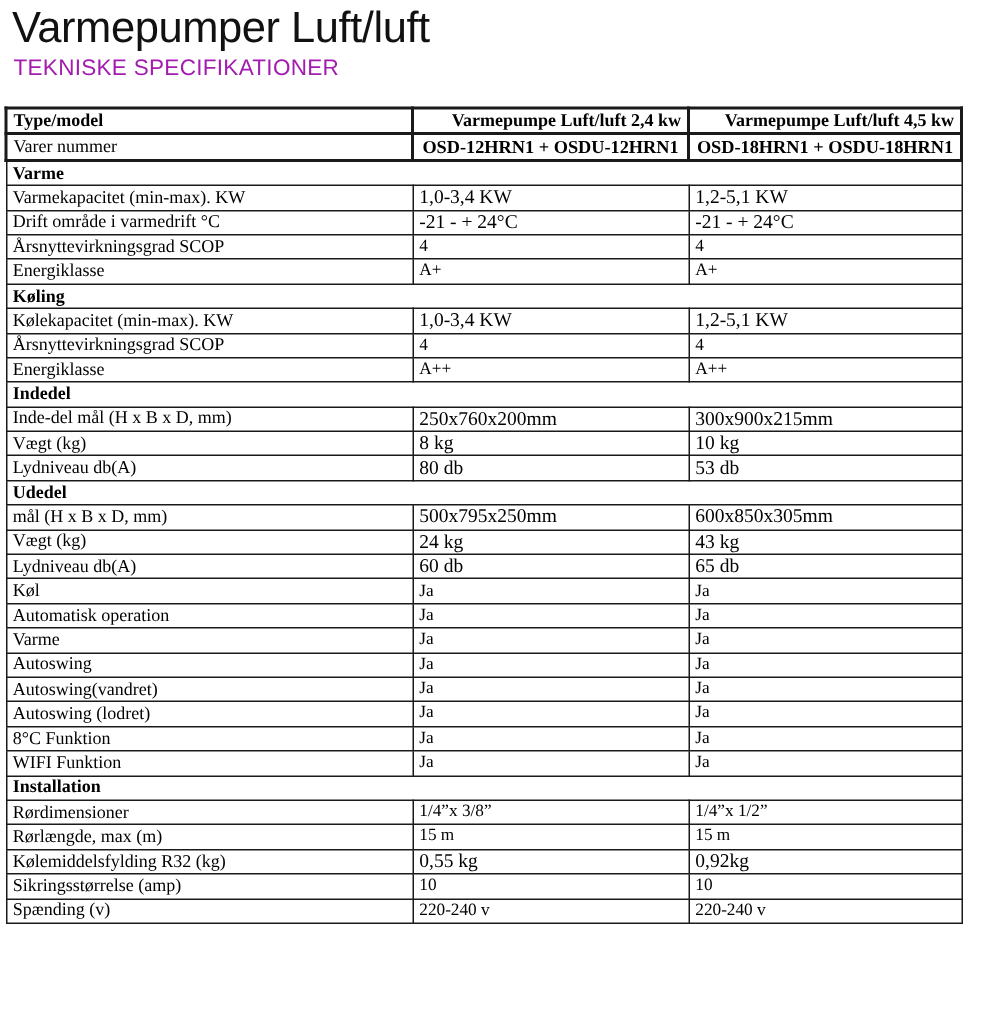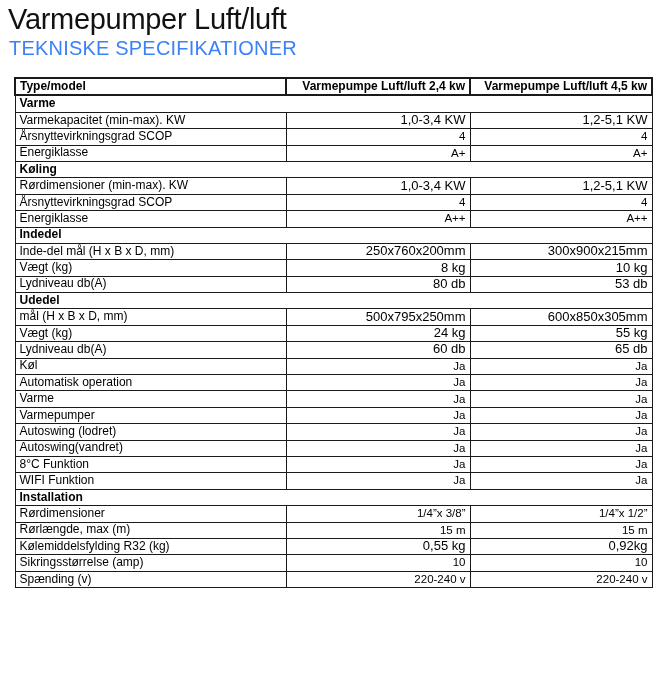--- a/index.html
+++ b/index.html
@@ -22,30 +22,31 @@
     margin: 0;
     padding: 3px 0 0 8px;
     font-size: 29px;
     font-weight: 400;
     letter-spacing: -0.3px;
     color: #111;
   }
   .doc-subtitle {
     margin: 1px 0 0 0;
     padding-left: 9px;
-    font-size: 20px;
+    font-size: 15px;
     font-weight: 400;
     letter-spacing: 0.2px;
-    color: #3b82f6;
+    color: #a21caf;
   }
   table.spec {
     border-collapse: collapse;
     table-layout: fixed;
     width: 637px;
-    margin: 17px 0 0 14px;
+    margin: 17px 0 0 3px;
+    font-family: Liberation Serif, serif;
   }
   col.c1 { width: 271px; }
   col.c2 { width: 184px; }
   col.c3 { width: 182px; }
   th, td {
     border: 1px solid #1a1a1a;
     padding: 0 4px;
     height: 15.4px;
     line-height: 1.15;
     white-space: nowrap;
@@ -76,21 +77,21 @@
   }
   tr.section-row td {
     font-size: 12px;
     font-weight: 700;
     text-align: left;
     border-top: 1.5px solid #1a1a1a;
     border-bottom: 1.5px solid #1a1a1a;
   }
   td.val {
     font-size: 11.5px;
-    text-align: right;
+    text-align: left;
   }
   td.val.big {
     font-size: 13px;
   }
 </style>
 </head>
 <body>
 
 <div class="page">
 
@@ -103,45 +104,55 @@
       <col class="c1">
       <col class="c2">
       <col class="c3">
     </colgroup>
     <thead>
       <tr>
         <th class="colhead first">Type/model</th>
         <th class="colhead">Varmepumpe Luft/luft 2,4 kw</th>
         <th class="colhead">Varmepumpe Luft/luft 4,5 kw</th>
       </tr>
+      <tr>
+        <td class="row-label">Varer nummer</td>
+        <td class="part-number">OSD-12HRN1 + OSDU-12HRN1</td>
+        <td class="part-number">OSD-18HRN1 + OSDU-18HRN1</td>
+      </tr>
     </thead>
     <tbody id="spec-body">
         <tr class="section-row">
           <td colspan="3">Varme</td>
         </tr>
         <tr>
           <td class="row-label">Varmekapacitet (min-max). KW</td>
           <td class="val big">1,0-3,4 KW</td>
           <td class="val big">1,2-5,1 KW</td>
         </tr>
         <tr>
+          <td class="row-label">Drift område i varmedrift °C</td>
+          <td class="val big">-21 - + 24°C</td>
+          <td class="val big">-21 - + 24°C</td>
+        </tr>
+        <tr>
           <td class="row-label">Årsnyttevirkningsgrad SCOP</td>
           <td class="val">4</td>
           <td class="val">4</td>
         </tr>
         <tr>
           <td class="row-label">Energiklasse</td>
           <td class="val">A+</td>
           <td class="val">A+</td>
         </tr>
         <tr class="section-row">
           <td colspan="3">Køling</td>
         </tr>
         <tr>
-          <td class="row-label">Rørdimensioner (min-max). KW</td>
+          <td class="row-label">Kølekapacitet (min-max). KW</td>
           <td class="val big">1,0-3,4 KW</td>
           <td class="val big">1,2-5,1 KW</td>
         </tr>
         <tr>
           <td class="row-label">Årsnyttevirkningsgrad SCOP</td>
           <td class="val">4</td>
           <td class="val">4</td>
         </tr>
         <tr>
           <td class="row-label">Energiklasse</td>
@@ -170,21 +181,21 @@
           <td colspan="3">Udedel</td>
         </tr>
         <tr>
           <td class="row-label">mål (H x B x D, mm)</td>
           <td class="val big">500x795x250mm</td>
           <td class="val big">600x850x305mm</td>
         </tr>
         <tr>
           <td class="row-label">Vægt (kg)</td>
           <td class="val big">24 kg</td>
-          <td class="val big">55 kg</td>
+          <td class="val big">43 kg</td>
         </tr>
         <tr>
           <td class="row-label">Lydniveau db(A)</td>
           <td class="val big">60 db</td>
           <td class="val big">65 db</td>
         </tr>
         <tr>
           <td class="row-label">Køl</td>
           <td class="val">Ja</td>
           <td class="val">Ja</td>
@@ -193,31 +204,31 @@
           <td class="row-label">Automatisk operation</td>
           <td class="val">Ja</td>
           <td class="val">Ja</td>
         </tr>
         <tr>
           <td class="row-label">Varme</td>
           <td class="val">Ja</td>
           <td class="val">Ja</td>
         </tr>
         <tr>
-          <td class="row-label">Varmepumper</td>
+          <td class="row-label">Autoswing</td>
+          <td class="val">Ja</td>
+          <td class="val">Ja</td>
+        </tr>
+        <tr>
+          <td class="row-label">Autoswing(vandret)</td>
           <td class="val">Ja</td>
           <td class="val">Ja</td>
         </tr>
         <tr>
           <td class="row-label">Autoswing (lodret)</td>
-          <td class="val">Ja</td>
-          <td class="val">Ja</td>
-        </tr>
-        <tr>
-          <td class="row-label">Autoswing(vandret)</td>
           <td class="val">Ja</td>
           <td class="val">Ja</td>
         </tr>
         <tr>
           <td class="row-label">8°C Funktion</td>
           <td class="val">Ja</td>
           <td class="val">Ja</td>
         </tr>
         <tr>
           <td class="row-label">WIFI Funktion</td>

